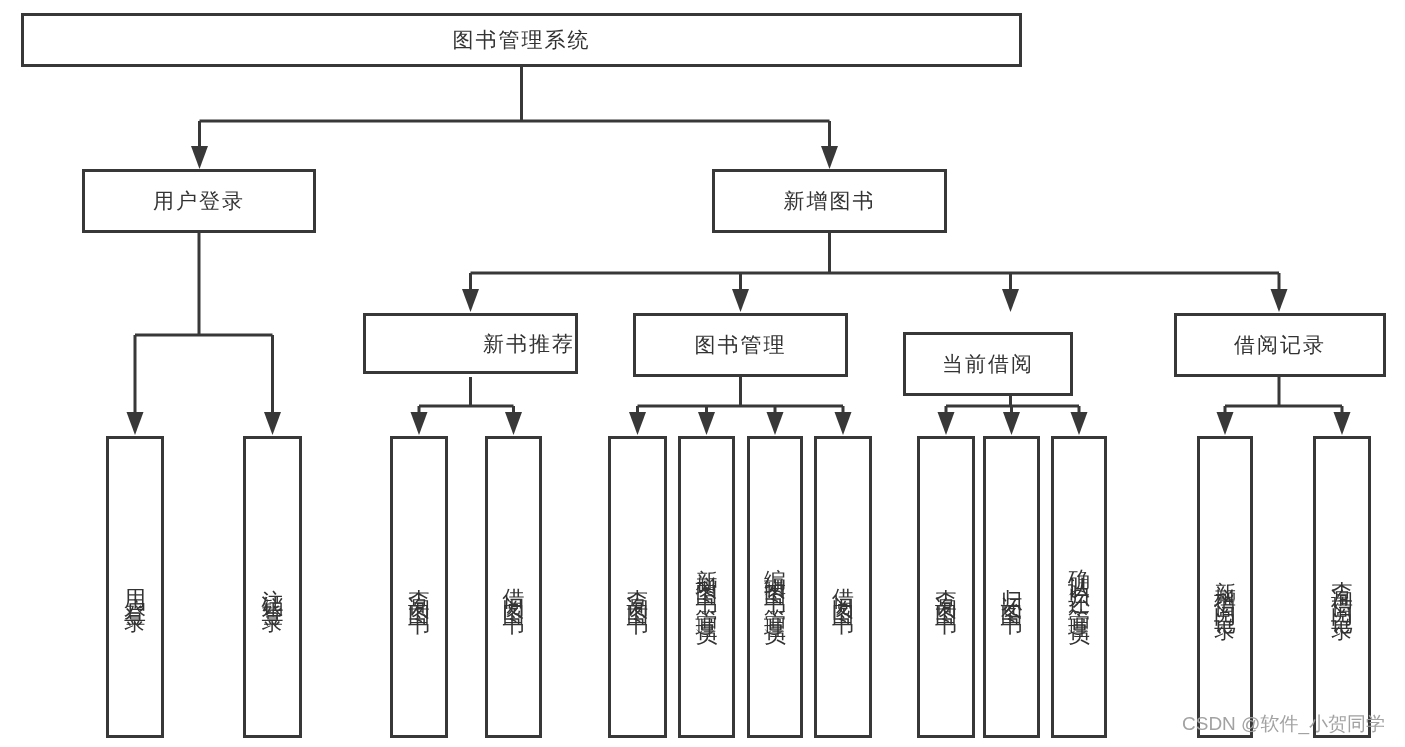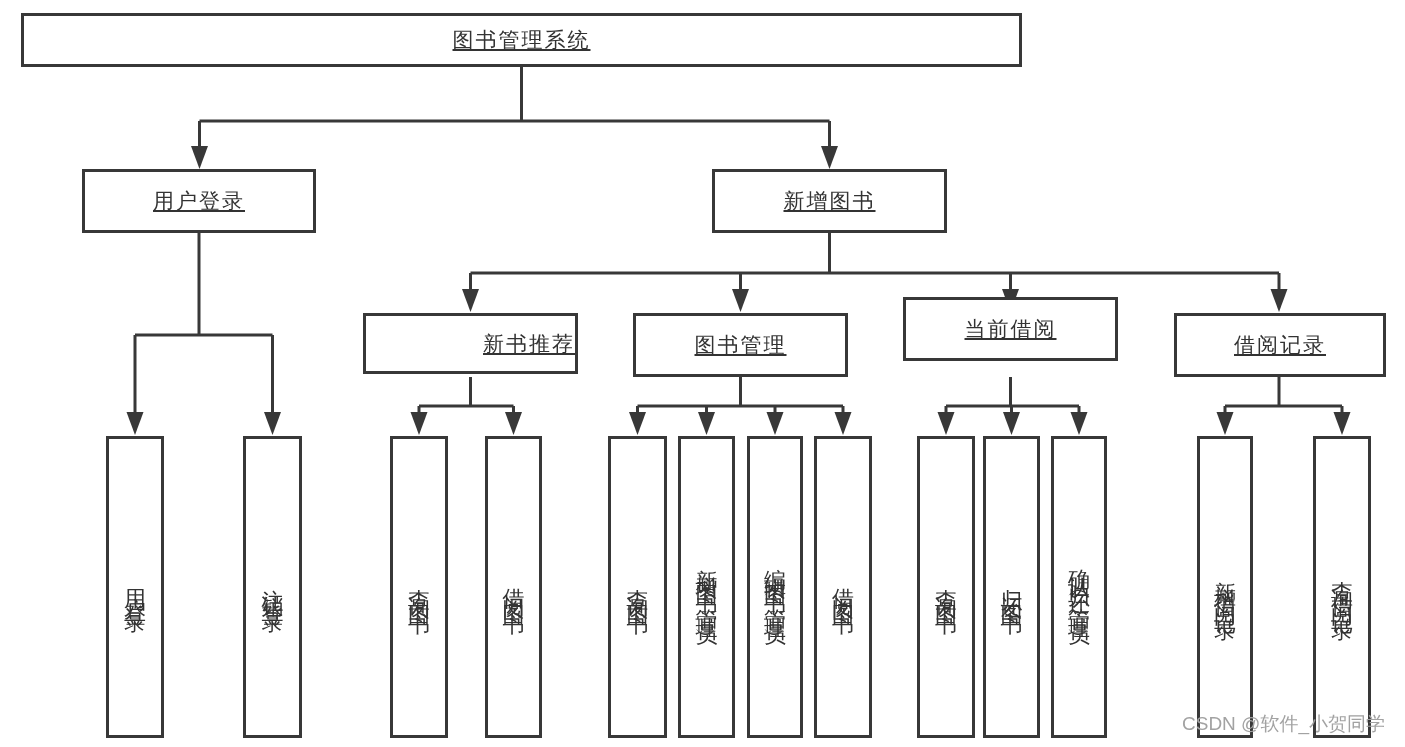--- a/index.html
+++ b/index.html
@@ -25,21 +25,20 @@
     display: flex;
     align-items: center;
     justify-content: center;
     color: #333333;
     z-index: 2;
   }
   .hlabel {
     font-size: 21px;
     letter-spacing: 2px;
     white-space: nowrap;
-    text-decoration: underline;
   }
   .root .hlabel { font-size: 21px; }
   .leaf .vlabel {
     writing-mode: vertical-rl;
     text-orientation: mixed;
     font-size: 22px;
     letter-spacing: 8px;
     line-height: 1.1;
   }
   .watermark {
@@ -100,21 +99,21 @@
   <div class="box" style="left:712px; top:169px; width:235px; height:64px;">
     <span class="hlabel">新增图书</span>
   </div>
 
   <div class="box" style="left:363px; top:313px; width:215px; height:61px;justify-content:flex-end;">
     <span class="hlabel">新书推荐</span>
   </div>
   <div class="box" style="left:633px; top:313px; width:215px; height:64px;">
     <span class="hlabel">图书管理</span>
   </div>
-  <div class="box" style="left:903px; top:297px; width:215px; height:64px;">
+  <div class="box" style="left:903px; top:332px; width:170px; height:64px;">
     <span class="hlabel">当前借阅</span>
   </div>
   <div class="box" style="left:1174px; top:313px; width:212px; height:64px;">
     <span class="hlabel">借阅记录</span>
   </div>
 
   <div class="box leaf" style="left:106px; top:436px; width:58px; height:302px;">
     <span class="vlabel">用户登录</span>
   </div>
   <div class="box leaf" style="left:243px; top:436px; width:59px; height:302px;">

